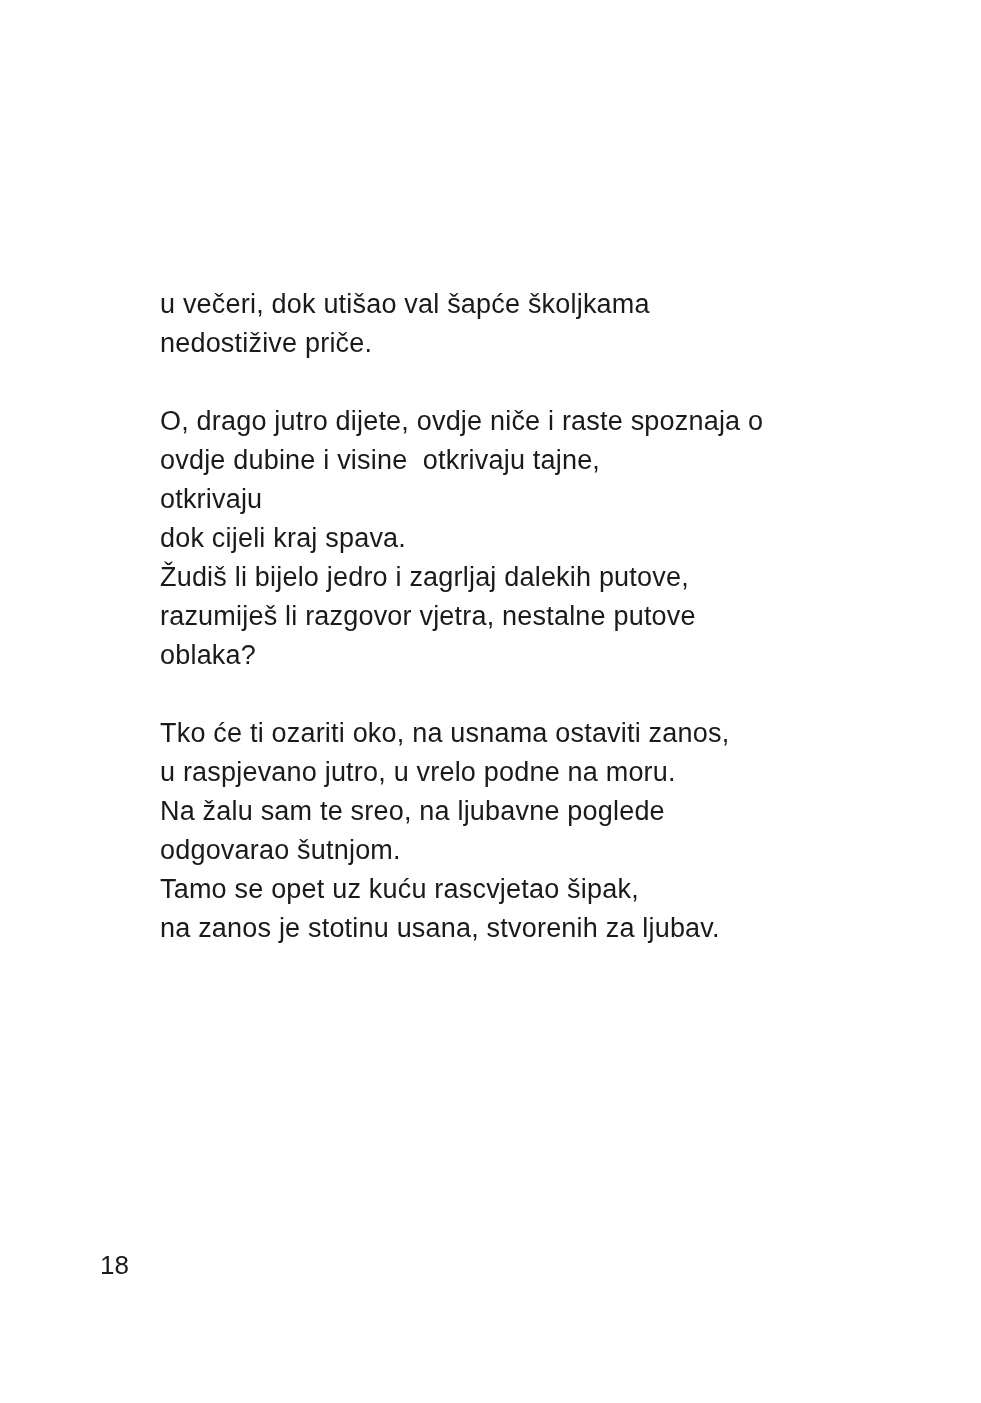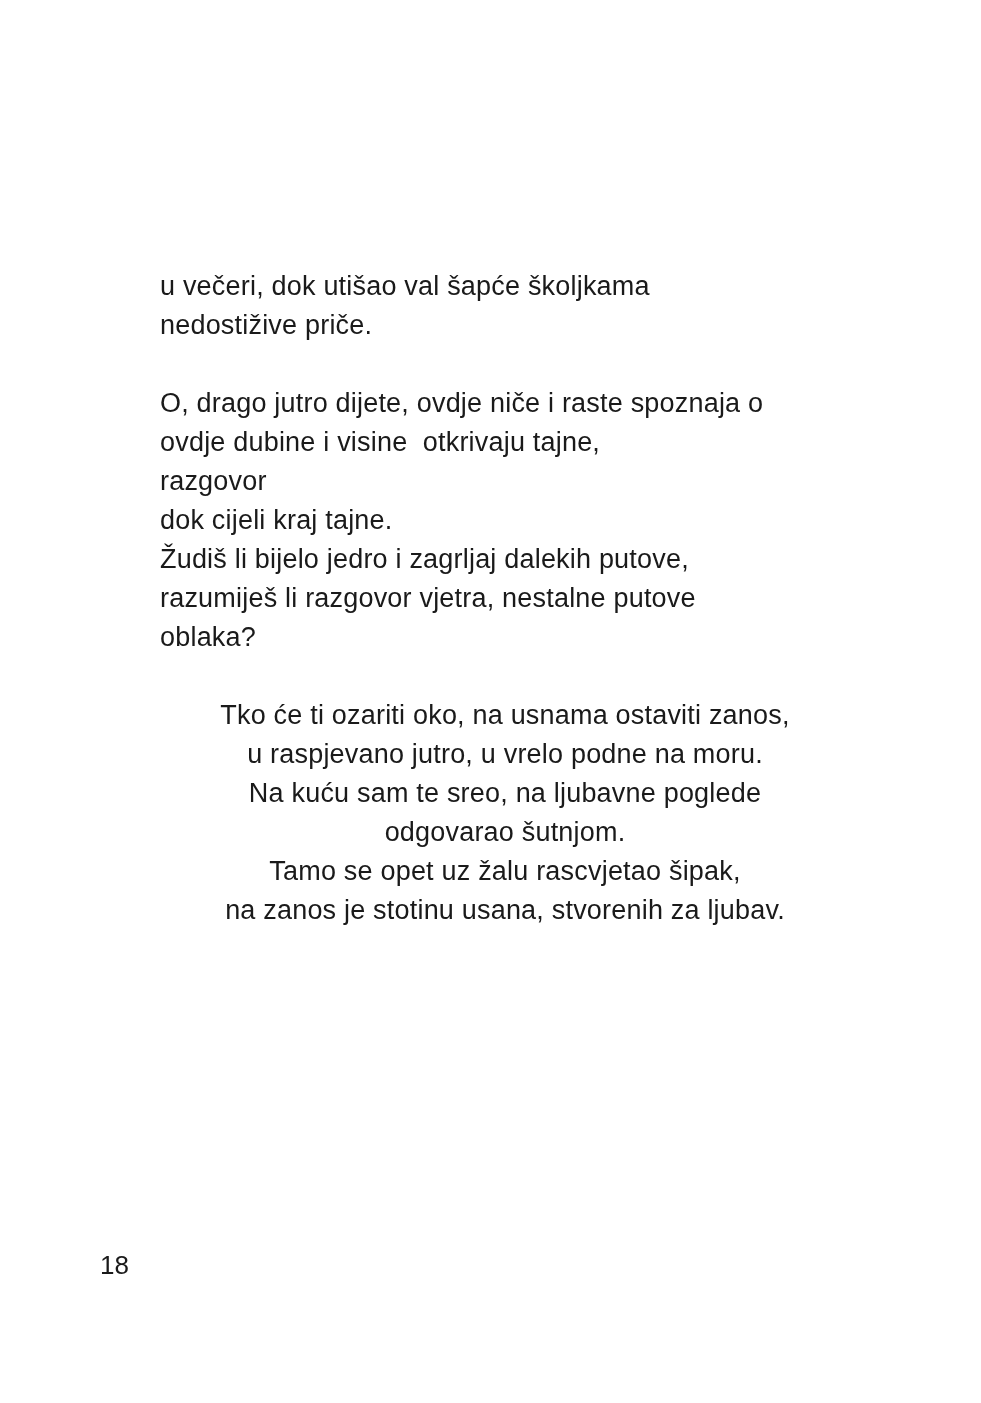--- a/index.html
+++ b/index.html
@@ -14,31 +14,31 @@
     color: #1a1a1a;
   }
   .page {
     position: absolute;
     inset: 0;
     background: #ffffff;
   }
   .poem {
     position: absolute;
     left: 160px;
-    top: 267px;
+    top: 285px;
     width: 690px;
     font-size: 27px;
     line-height: 39px;
     font-weight: 400;
     letter-spacing: 0.2px;
   }
   .stanza {
     margin: 0 0 39px 0;
   }
-  .stanza:last-child { margin-bottom: 0; text-align: center; }
+  .stanza:last-child { margin-bottom: 0; }
   .poem-line {
     white-space: pre-wrap;
   }
   .page-number {
     position: absolute;
     left: 100px;
     top: 1250px;
     font-size: 26px;
     line-height: 30px;
     font-weight: 400;
@@ -49,29 +49,29 @@
 
 <div class="page">
   <div class="poem" id="poem">
       <div class="stanza">
         <div class="poem-line">u večeri, dok utišao val šapće školjkama</div>
         <div class="poem-line">nedostižive priče.</div>
       </div>
       <div class="stanza">
         <div class="poem-line">O, drago jutro dijete, ovdje niče i raste spoznaja o</div>
         <div class="poem-line">ovdje dubine i visine  otkrivaju tajne,</div>
-        <div class="poem-line">razgovor</div>
-        <div class="poem-line">dok cijeli kraj tajne.</div>
+        <div class="poem-line">otkrivaju</div>
+        <div class="poem-line">dok cijeli kraj spava.</div>
         <div class="poem-line">Žudiš li bijelo jedro i zagrljaj dalekih putove,</div>
         <div class="poem-line">razumiješ li razgovor vjetra, nestalne putove</div>
         <div class="poem-line">oblaka?</div>
       </div>
       <div class="stanza">
         <div class="poem-line">Tko će ti ozariti oko, na usnama ostaviti zanos,</div>
         <div class="poem-line">u raspjevano jutro, u vrelo podne na moru.</div>
-        <div class="poem-line">Na kuću sam te sreo, na ljubavne poglede</div>
+        <div class="poem-line">Na žalu sam te sreo, na ljubavne poglede</div>
         <div class="poem-line">odgovarao šutnjom.</div>
-        <div class="poem-line">Tamo se opet uz žalu rascvjetao šipak,</div>
+        <div class="poem-line">Tamo se opet uz kuću rascvjetao šipak,</div>
         <div class="poem-line">na zanos je stotinu usana, stvorenih za ljubav.</div>
       </div>
     </div>
   <div class="page-number">18</div>
 </div>
 
 </body></html>

